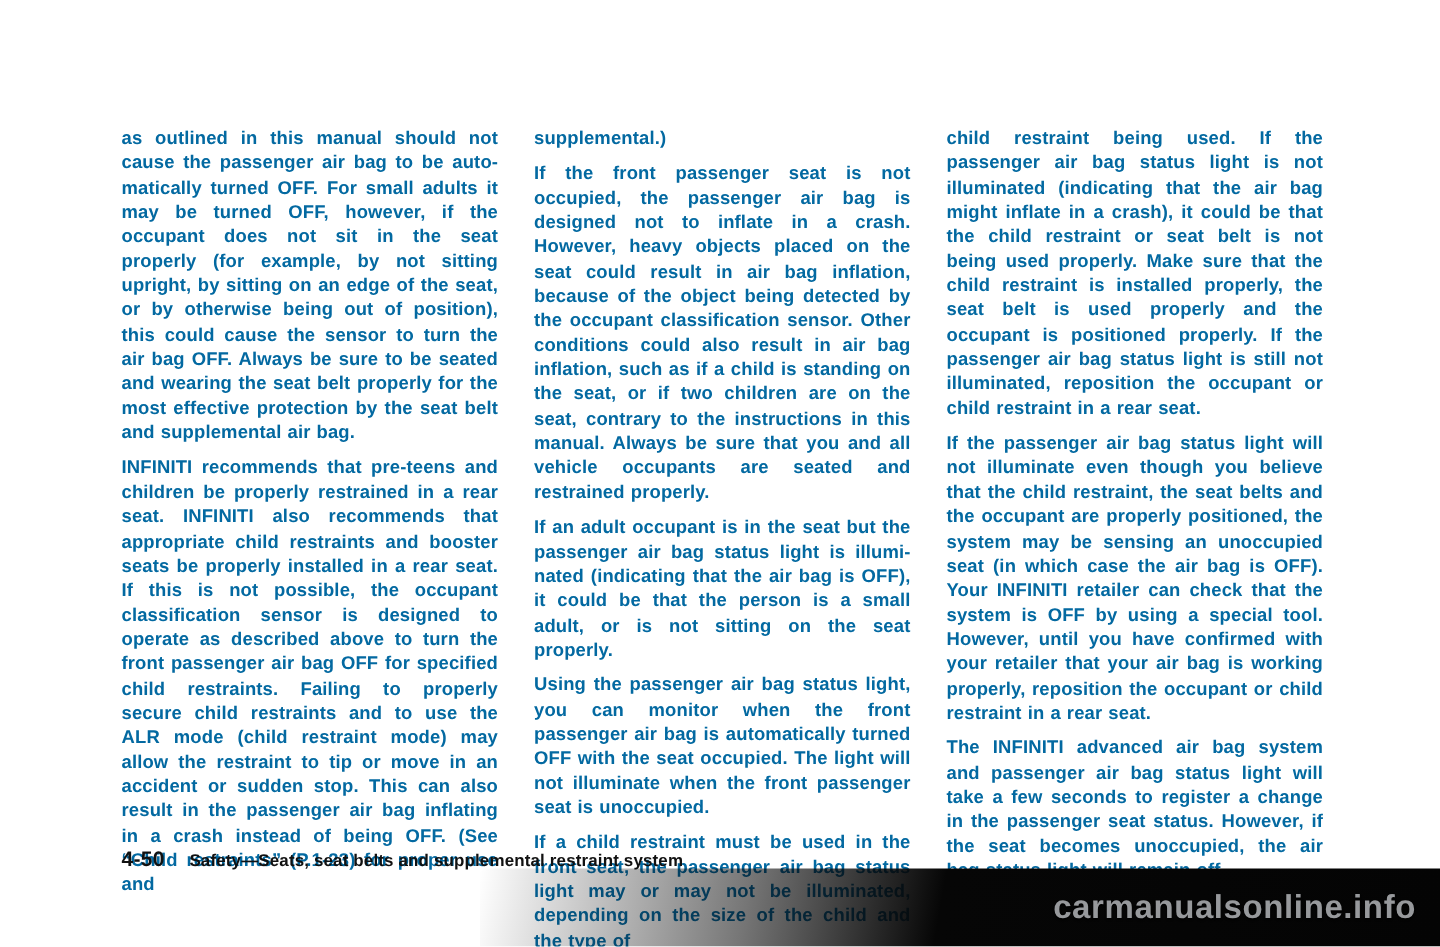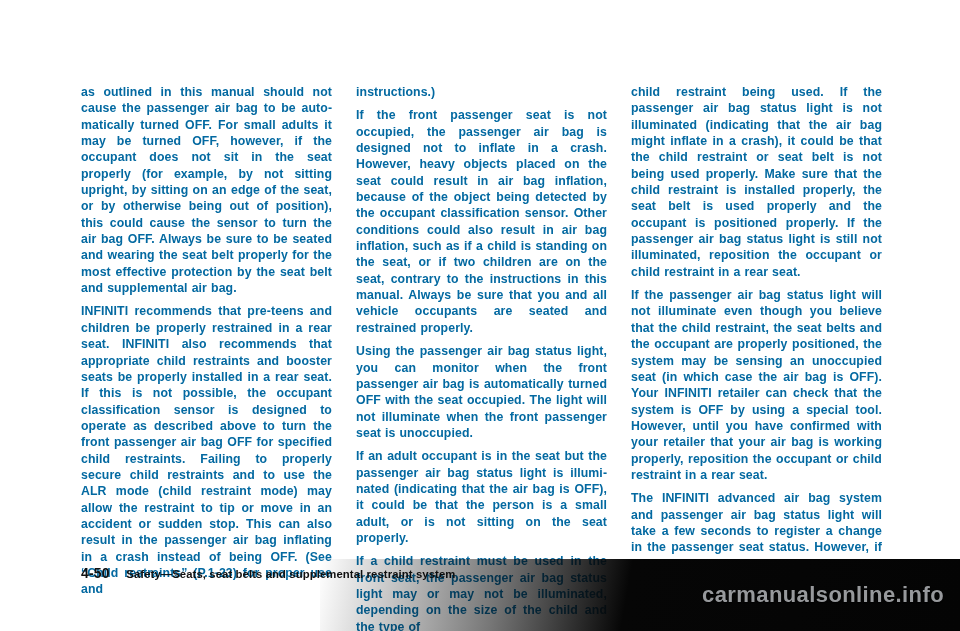--- a/index.html
+++ b/index.html
@@ -52,21 +52,21 @@
     font-weight: bold;
     font-size: 11.3px;
     margin-left: 12px;
     letter-spacing: 0.1px;
   }
   .watermark-strip {
     position: absolute;
     right: 0;
     bottom: 0;
     width: 640px;
-    height: 72px;
+    height: 52px;
     background: linear-gradient(100deg, rgba(5,5,5,0) 0%, rgba(5,5,5,0.55) 28%, #060606 48%, #040404 100%);
     display: flex;
     align-items: center;
     justify-content: flex-end;
     padding-right: 16px;
     box-sizing: border-box;
   }
   .watermark-text {
     color: #97999c;
     font-weight: bold;
@@ -77,24 +77,24 @@
 </style>
 </head>
 <body>
 
 <div class="text-columns">
   <div class="col">
     <p>as outlined in this manual should not cause the passenger air bag to be auto­matically turned OFF. For small adults it may be turned OFF, however, if the occupant does not sit in the seat properly (for example, by not sitting upright, by sitting on an edge of the seat, or by otherwise being out of position), this could cause the sensor to turn the air bag OFF. Always be sure to be seated and wearing the seat belt properly for the most effective protection by the seat belt and supple­mental air bag.</p>
     <p>INFINITI recommends that pre-teens and children be properly restrained in a rear seat. INFINITI also recommends that appro­priate child restraints and booster seats be properly installed in a rear seat. If this is not possible, the occupant classification sensor is designed to operate as described above to turn the front passenger air bag OFF for specified child restraints. Failing to properly secure child restraints and to use the ALR mode (child restraint mode) may allow the restraint to tip or move in an accident or sudden stop. This can also result in the passenger air bag inflating in a crash instead of being OFF. (See “Child restraints” (P.1-23) for proper use and</p>
   </div>
   <div class="col">
-    <p>instructions.)</p>
+    <p>supplemental.)</p>
     <p>If the front passenger seat is not occupied, the passenger air bag is designed not to inflate in a crash. However, heavy objects placed on the seat could result in air bag inflation, because of the object being detected by the occupant classification sensor. Other conditions could also result in air bag inflation, such as if a child is standing on the seat, or if two children are on the seat, contrary to the instructions in this manual. Always be sure that you and all vehicle occupants are seated and restrained properly.</p>
+    <p>If an adult occupant is in the seat but the passenger air bag status light is illumi­nated (indicating that the air bag is OFF), it could be that the person is a small adult, or is not sitting on the seat properly.</p>
     <p>Using the passenger air bag status light, you can monitor when the front passenger air bag is automatically turned OFF with the seat occupied. The light will not illuminate when the front passenger seat is unoccu­pied.</p>
-    <p>If an adult occupant is in the seat but the passenger air bag status light is illumi­nated (indicating that the air bag is OFF), it could be that the person is a small adult, or is not sitting on the seat properly.</p>
     <p>If a child restraint must be used in the front seat, the passenger air bag status light may or may not be illuminated, depending on the size of the child and the type of</p>
   </div>
   <div class="col">
     <p>child restraint being used. If the passenger air bag status light is not illuminated (indicating that the air bag might inflate in a crash), it could be that the child restraint or seat belt is not being used properly. Make sure that the child restraint is installed properly, the seat belt is used properly and the occupant is positioned properly. If the passenger air bag status light is still not illuminated, reposition the occupant or child restraint in a rear seat.</p>
     <p>If the passenger air bag status light will not illuminate even though you believe that the child restraint, the seat belts and the occupant are properly positioned, the system may be sensing an unoccupied seat (in which case the air bag is OFF). Your INFINITI retailer can check that the system is OFF by using a special tool. However, until you have confirmed with your retailer that your air bag is working properly, reposition the occupant or child restraint in a rear seat.</p>
     <p>The INFINITI advanced air bag system and passenger air bag status light will take a few seconds to register a change in the passenger seat status. However, if the seat becomes unoccupied, the air bag status light will remain off.</p>
   </div>
 </div>
 
 <div class="footer">

